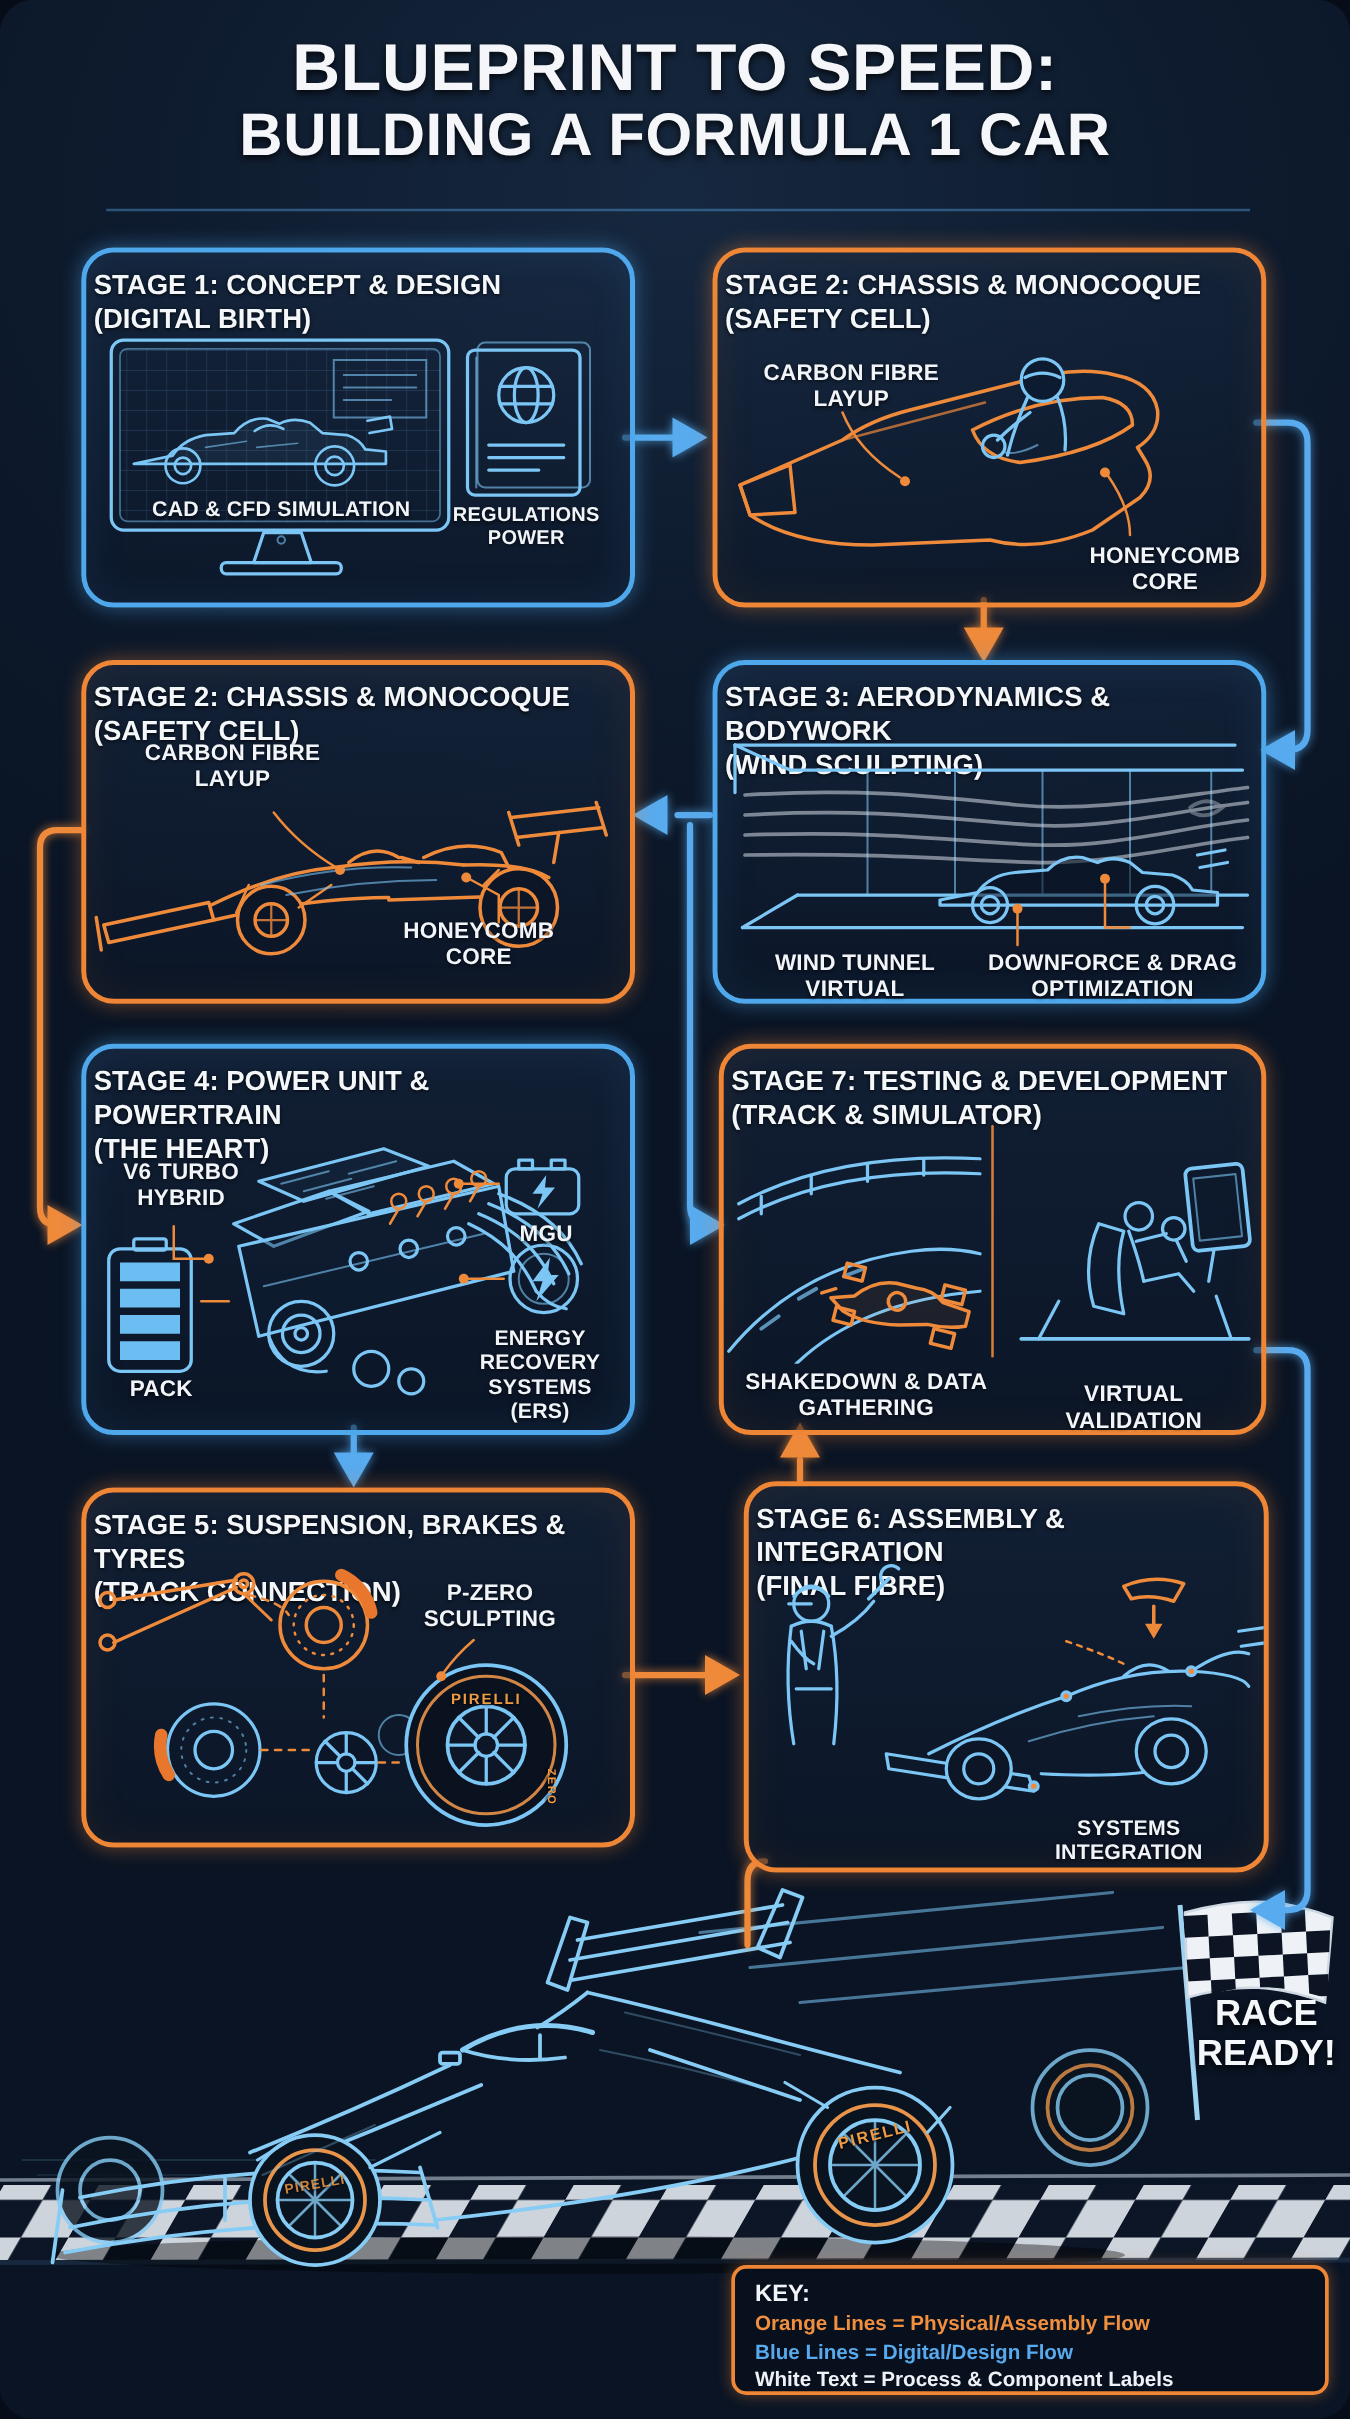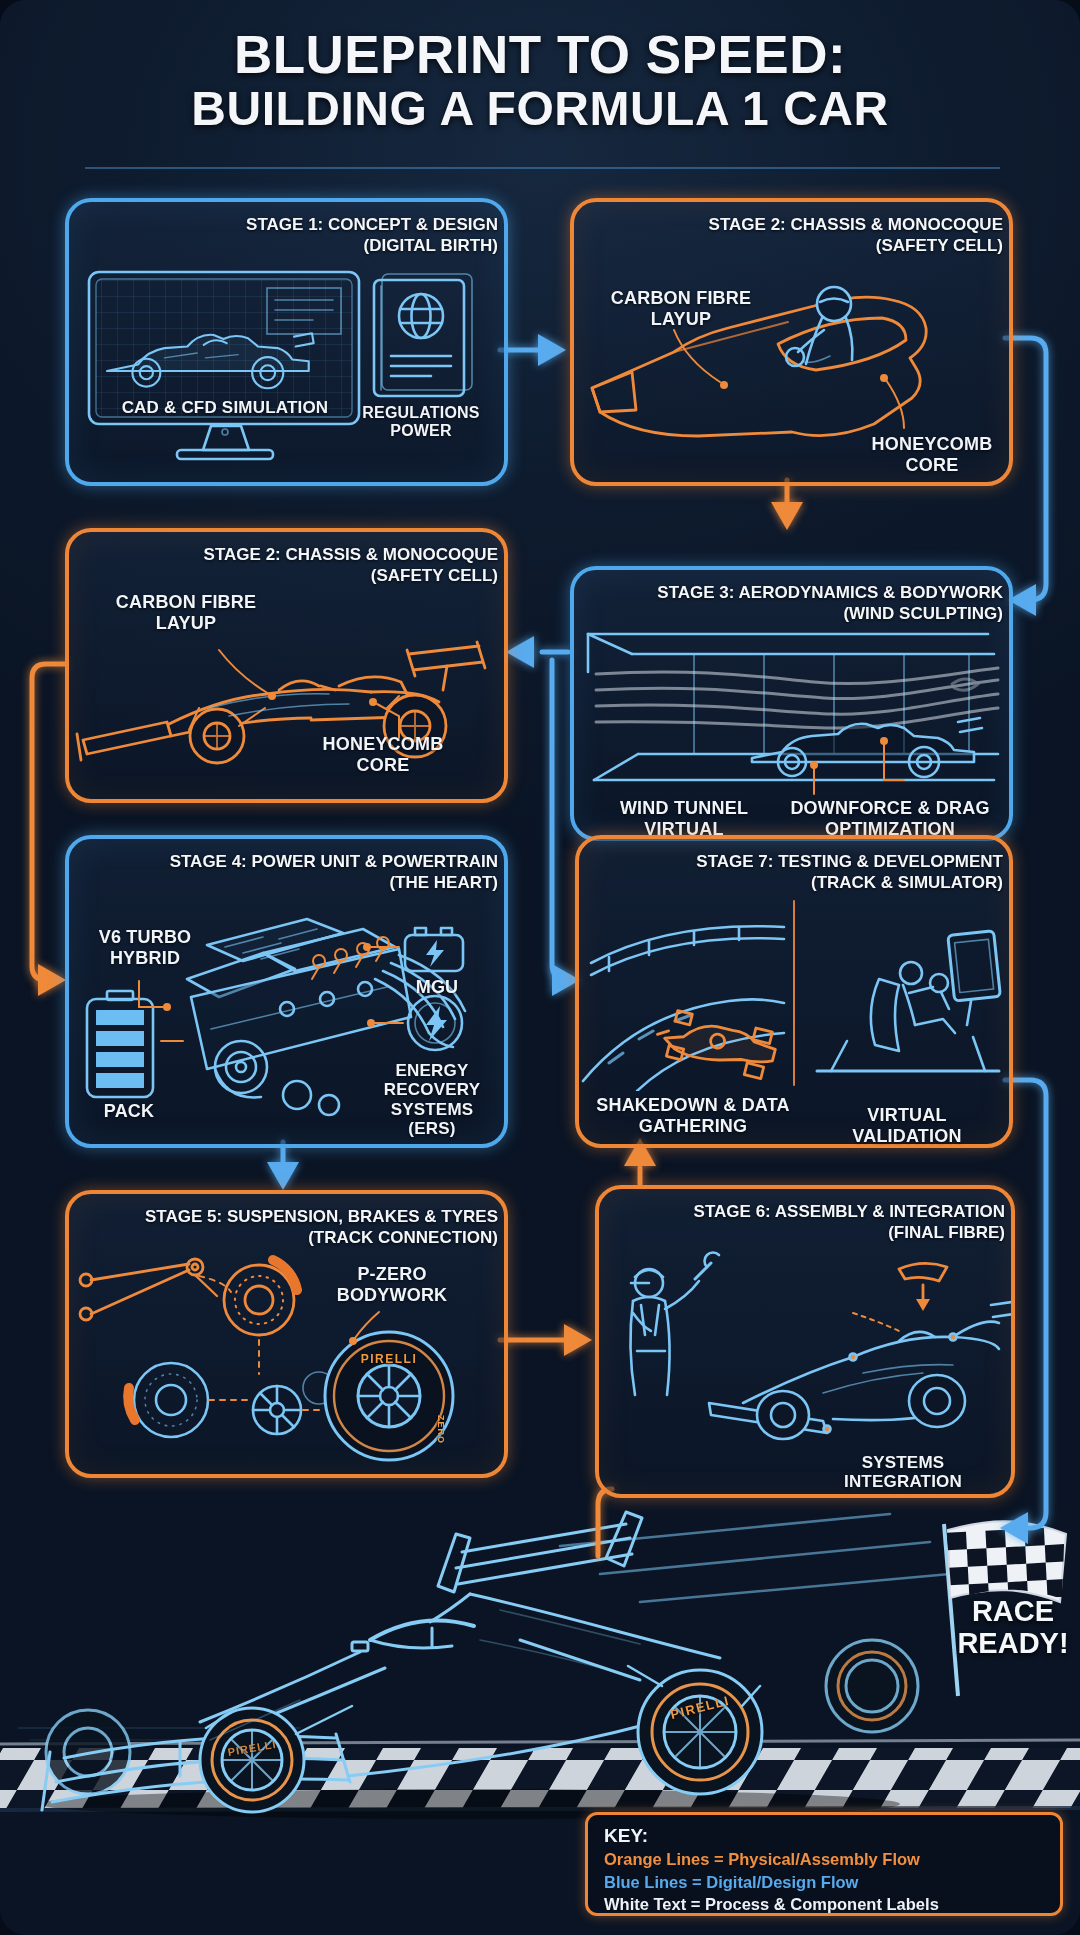--- a/index.html
+++ b/index.html
@@ -15,27 +15,27 @@
   .main-title .l1{font-size:53px;line-height:1.08;}
   .main-title .l2{font-size:48px;line-height:1.1;}
   
   .sbox{position:absolute;border-radius:26px;border:4px solid;
     background:linear-gradient(180deg, rgba(24,42,68,.50), rgba(12,23,41,.55));}
   .sbox.blue{border-color:#4fa8ec;box-shadow:0 0 16px rgba(79,168,236,.45), inset 0 0 34px rgba(79,168,236,.10);}
   .sbox.orange{border-color:#ee8636;box-shadow:0 0 16px rgba(238,134,54,.42), inset 0 0 34px rgba(238,134,54,.08);}
   #box-s1 {left:65px; top:198px; width:435px;height:280px;}
   #box-s2a{left:570px;top:198px; width:435px;height:280px;}
   #box-s2b{left:65px; top:528px; width:435px;height:267px;}
-  #box-s3 {left:570px;top:528px; width:435px;height:267px;margin-top:38px;}
+  #box-s3 {left:570px;top:528px; width:435px;height:267px;}
   #box-s4 {left:65px; top:835px; width:435px;height:305px;}
   #box-s7 {left:575px;top:835px; width:430px;height:305px;}
   #box-s5 {left:65px; top:1190px;width:435px;height:280px;}
   #box-s6 {left:595px;top:1185px;width:412px;height:305px;}
-  .stitle{position:absolute;top:13px;left:6px;right:6px;text-align:right;color:#f4f7fa;
-    font-weight:bold;font-size:17px;line-height:1.22;text-shadow:0 1px 3px rgba(0,0,0,.85);}
+  .stitle{position:absolute;top:13px;left:6px;right:6px;text-align:left;color:#f4f7fa;
+    font-weight:bold;font-size:22px;line-height:1.22;text-shadow:0 1px 3px rgba(0,0,0,.85);}
   .ill{position:absolute;left:0;}
   .lbl{position:absolute;color:#f1f5f9;font-weight:bold;font-size:18px;line-height:1.14;
     text-align:center;text-shadow:0 1px 3px rgba(0,0,0,.75);letter-spacing:.2px;}
   .lbl.sm{font-size:16px;}
   
   .sb{stroke:#7cc6f5;fill:none;stroke-width:2.6;stroke-linecap:round;stroke-linejoin:round;}
   .sbt{stroke:#7cc6f5;fill:none;stroke-width:1.6;stroke-linecap:round;opacity:.6;}
   .so{stroke:#ef8a3b;fill:none;stroke-width:2.8;stroke-linecap:round;stroke-linejoin:round;}
   .sot{stroke:#ef8a3b;fill:none;stroke-width:2;stroke-linecap:round;}
   
@@ -534,21 +534,21 @@
       </g>
       <g class="sot" stroke-width="2" stroke-dasharray="5 6">
         <path d="M130 28 Q156 34 162 44"></path>
         <path d="M190 92 V126"></path>
         <path d="M140 152 H178"></path>
         <path d="M234 162 H252"></path>
       </g>
       <path d="M310 64 Q296 76 286 90" class="sot"></path>
       <circle cx="284" cy="93" r="4" fill="#ef8a3b"></circle>
     </svg>
-    <div class="lbl" style="left:256px;top:70px;width:134px">P-ZERO BODYWORK</div>
+    <div class="lbl" style="left:256px;top:70px;width:134px">P-ZERO SCULPTING</div>
     <div class="tire-text" style="left:272px;top:158px;width:96px;text-align:center;font-size:12px;letter-spacing:1.5px">PIRELLI</div>
     <div class="tire-text" style="left:352px;top:236px;width:40px;font-size:9px;letter-spacing:1px;transform:rotate(90deg)">ZERO</div>
   </section>
 
   <section class="sbox orange" id="box-s6">
     <header class="stitle">
       <div>STAGE 6: ASSEMBLY &amp; INTEGRATION</div>
       <div>(FINAL FIBRE)</div>
     </header>
     <svg class="ill" style="top:58px" width="412" height="200" viewBox="0 0 412 200">

